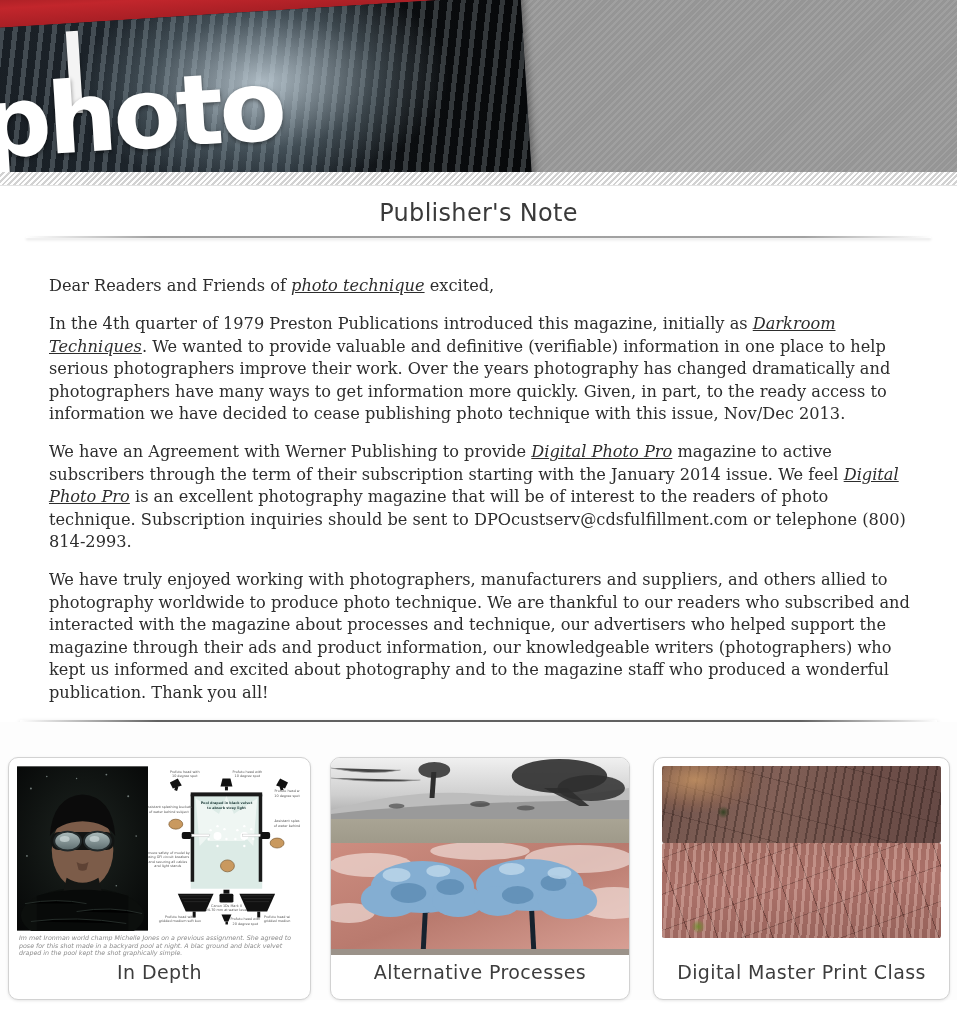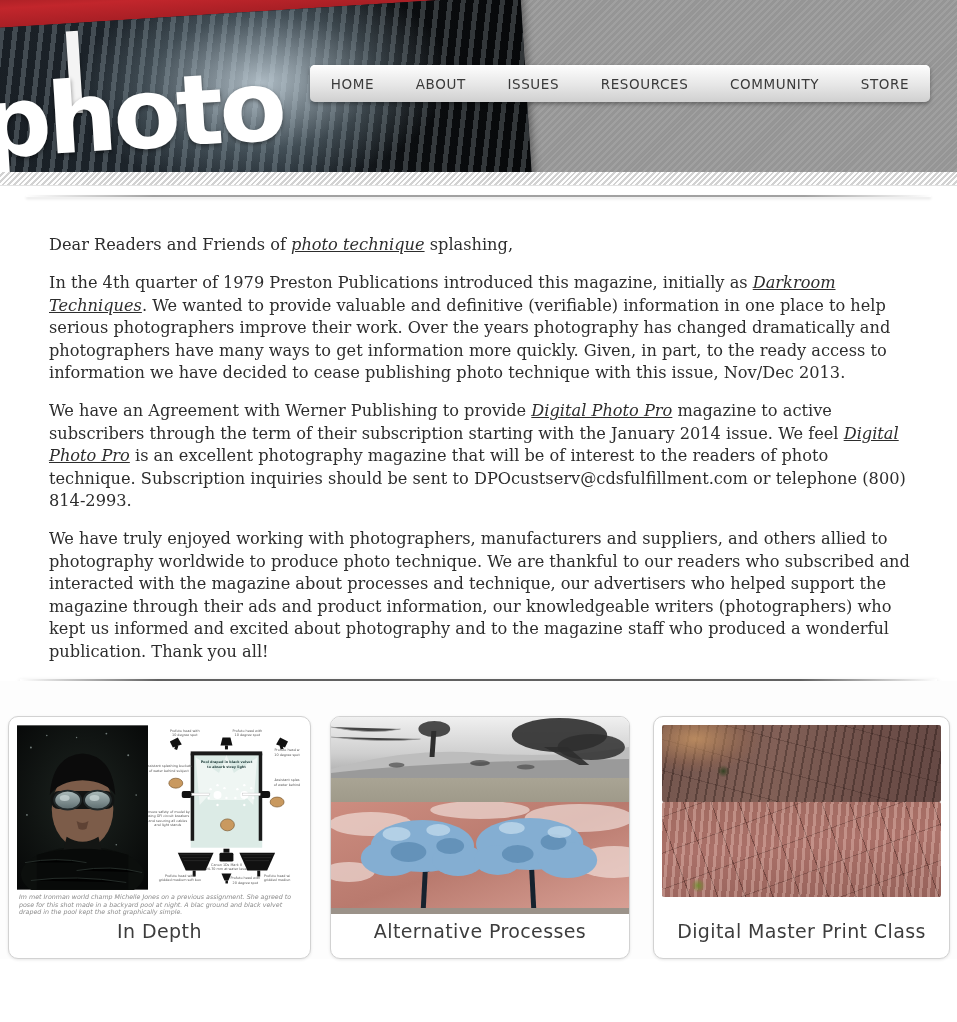--- a/index.html
+++ b/index.html
@@ -137,35 +137,28 @@
     <div class="cover">
       <div class="cover-banner">
         
       </div>
       <div class="cover-photo">
         <div class="cover-lbar"></div>
         <div class="cover-title">photo</div>
 
       </div>
     </div>
-    <nav class="main-nav">
-      <a class="nav-item">HOME</a>
-      <a class="nav-item">ABOUT</a>
-      <a class="nav-item">ISSUES</a>
-      <a class="nav-item">RESOURCES</a>
-      <a class="nav-item">COMMUNITY</a>
-      <a class="nav-item">STORE</a>
-    </nav>
   </header>
   <div class="hatch-band"></div>
 
   <main class="main-content">
+    <h1 class="page-title">Publisher's Note</h1>
     <div class="title-divider"></div>
     <article class="article">
-      <p><span>Dear Readers and Friends of </span><span class="seg-i">photo technique</span><span> splashing,</span></p>
+      <p><span>Dear Readers and Friends of </span><span class="seg-i">photo technique</span><span> excited,</span></p>
       <p><span>In the 4th quarter of 1979 Preston Publications introduced this magazine, initially as </span><span class="seg-i">Darkroom Techniques</span><span>. We wanted to provide valuable and definitive (verifiable) information in one place to help serious photographers improve their work. Over the years photography has changed dramatically and photographers have many ways to get information more quickly. Given, in part, to the ready access to information we have decided to cease publishing photo technique with this issue, Nov/Dec 2013.</span></p>
       <p><span>We have an Agreement with Werner Publishing to provide </span><span class="seg-i">Digital Photo Pro</span><span> magazine to active subscribers through the term of their subscription starting with the January 2014 issue. We feel </span><span class="seg-i">Digital Photo Pro</span><span> is an excellent photography magazine that will be of interest to the readers of photo technique. Subscription inquiries should be sent to DPOcustserv@cdsfulfillment.com or telephone (800) 814-2993.</span></p>
       <p><span>We have truly enjoyed working with photographers, manufacturers and suppliers, and others allied to photography worldwide to produce photo technique. We are thankful to our readers who subscribed and interacted with the magazine about processes and technique, our advertisers who helped support the magazine through their ads and product information, our knowledgeable writers (photographers) who kept us informed and excited about photography and to the magazine staff who produced a wonderful publication. Thank you all!</span></p>
     </article>
     <div class="bottom-divider"></div>
   </main>
 
   <section class="cards">
 
     <div class="card card-indepth">

